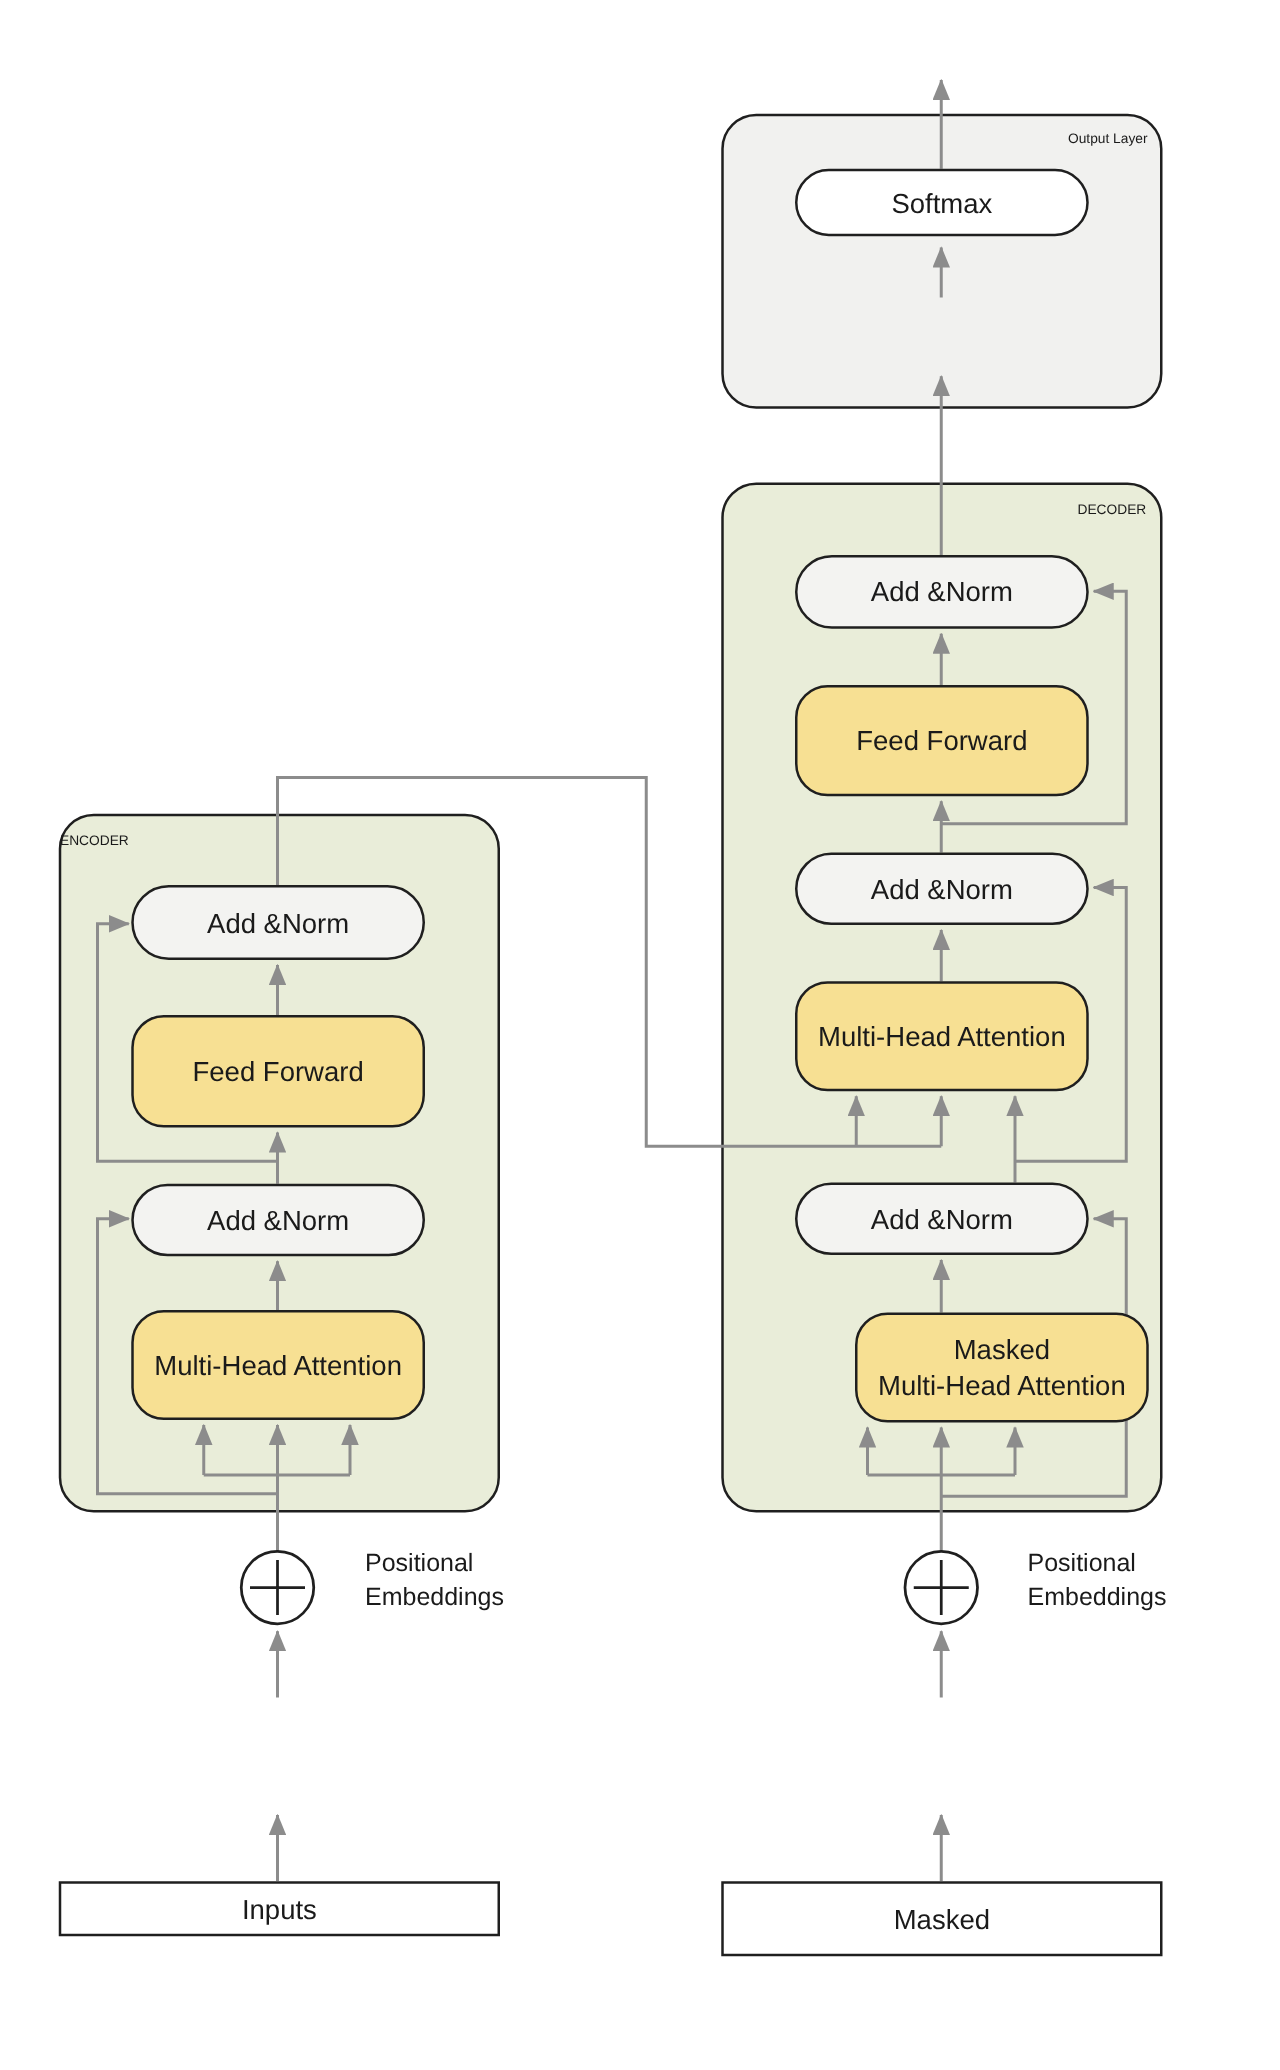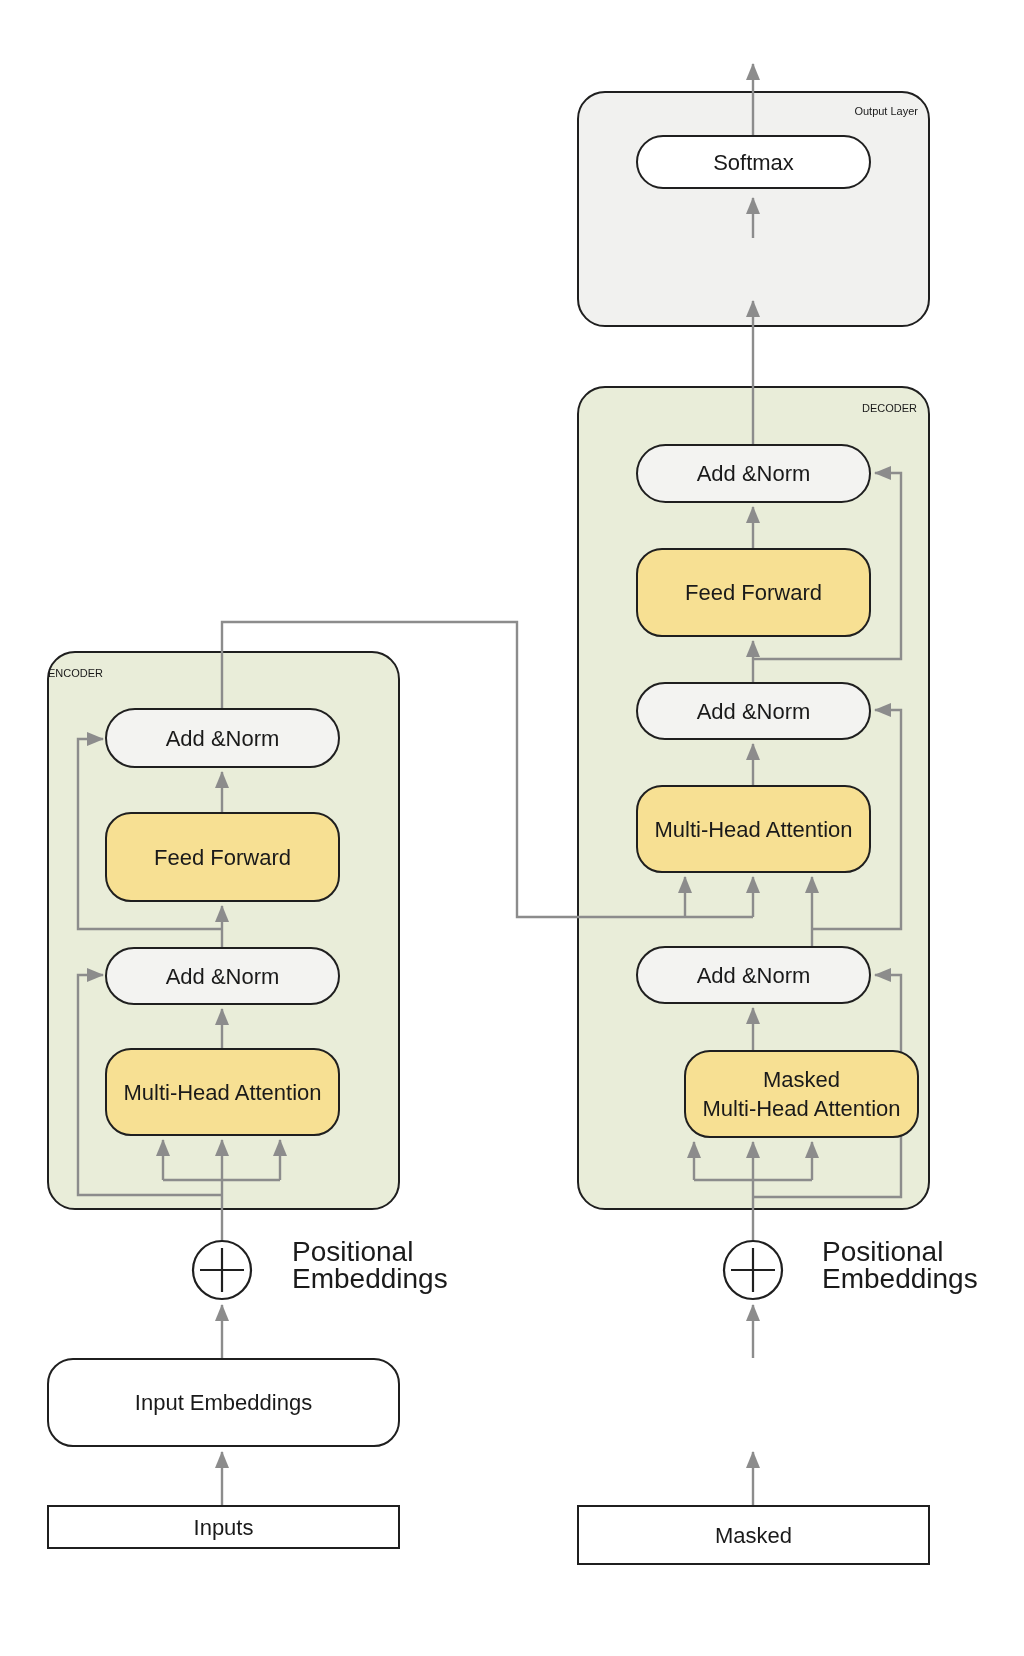--- a/index.html
+++ b/index.html
@@ -63,21 +63,21 @@
     z-index:3;
   }
   .pill{border-radius:30px;}
   .rounded{border-radius:26px;}
   .square{border-radius:0;}
   .fill-white{background:var(--block_white);}
   .fill-gray{background:var(--block_gray);}
   .fill-yellow{background:var(--block_yellow);}
   .annotation{
     position:absolute;
-    font-size:28px;
+    font-size:20px;
     line-height:27px;
     white-space:pre-line;
     color:var(--text);
     z-index:3;
   }
 </style>
 </head>
 <body>
 
 <div id="canvas">
@@ -148,21 +148,20 @@
   <div class="node rounded fill-yellow" style="left:636px;top:785px;width:235px;height:88px;">Multi-Head Attention</div>
   <div class="node pill fill-gray" style="left:636px;top:946px;width:235px;height:58px;">Add &amp;Norm</div>
   <div class="node rounded fill-yellow" style="left:636px;top:1050px;width:235px;height:88px;margin-left:48px;">Masked
 Multi-Head Attention</div>
 
   <div class="node pill fill-gray" style="left:105px;top:708px;width:235px;height:60px;">Add &amp;Norm</div>
   <div class="node rounded fill-yellow" style="left:105px;top:812px;width:235px;height:90px;">Feed Forward</div>
   <div class="node pill fill-gray" style="left:105px;top:947px;width:235px;height:58px;">Add &amp;Norm</div>
   <div class="node rounded fill-yellow" style="left:105px;top:1048px;width:235px;height:88px;">Multi-Head Attention</div>
 
-  <div class="node rounded fill-white" style="left:47px;top:1358px;width:353px;height:89px;">Input Embeddings</div>
   <div class="node square fill-white" style="left:47px;top:1505px;width:353px;height:44px;">Inputs</div>
   <div class="node square fill-white" style="left:577px;top:1505px;width:353px;height:60px;">Masked</div>
 
   <div class="annotation" style="left:292px;top:1238px;">Positional
 Embeddings</div>
   <div class="annotation" style="left:822px;top:1238px;">Positional
 Embeddings</div>
 
 </div>
 

